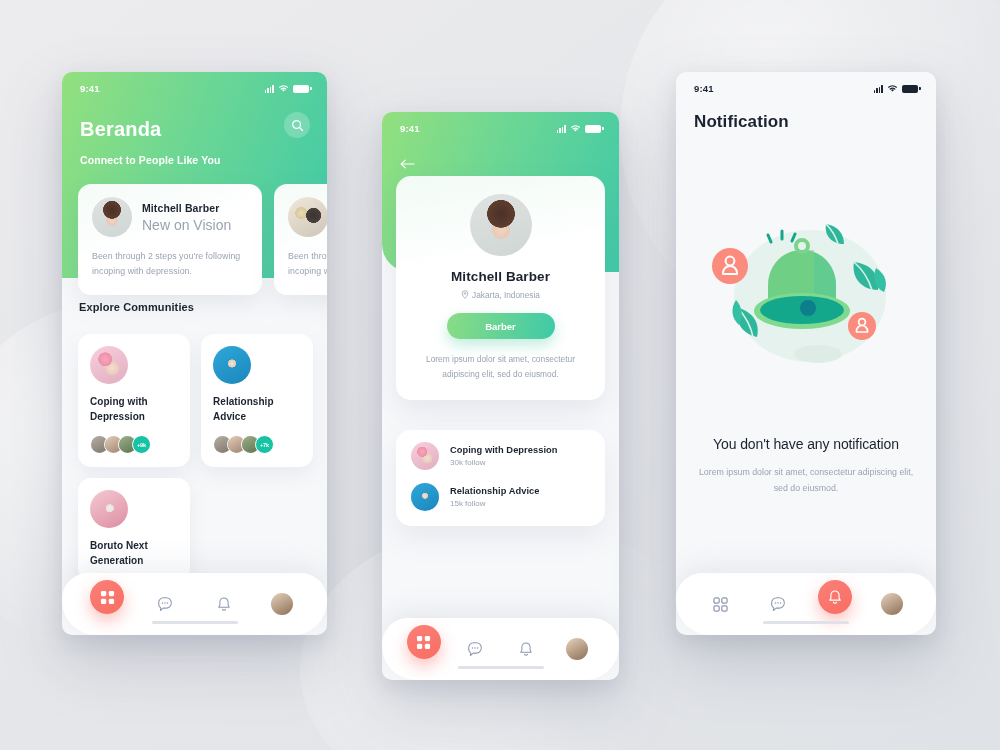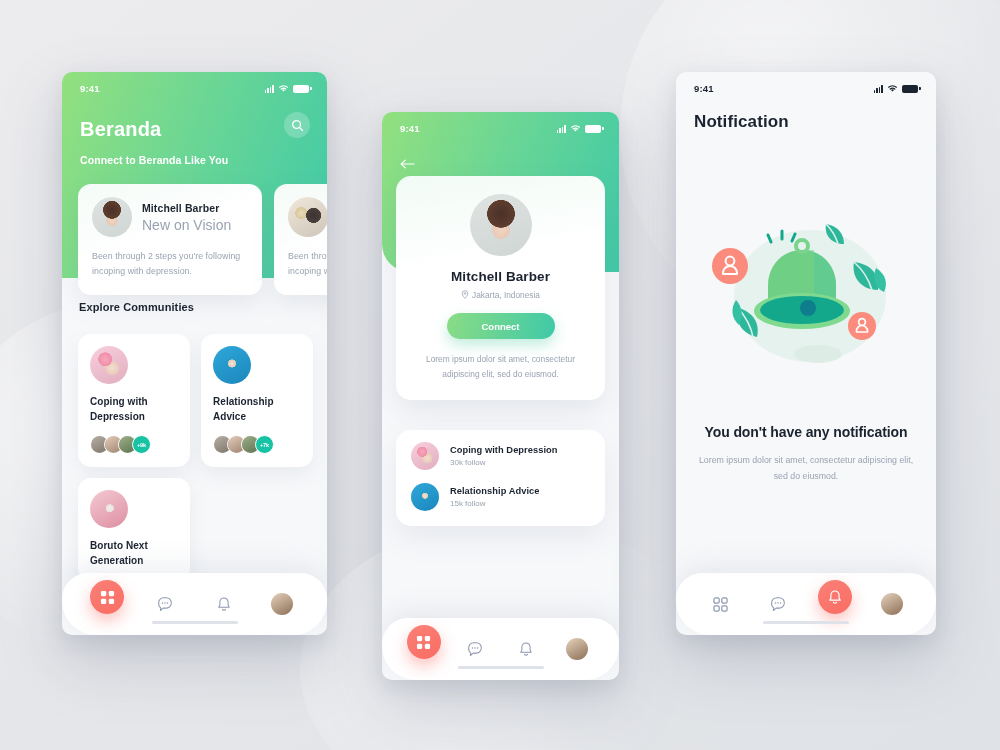--- a/index.html
+++ b/index.html
@@ -209,21 +209,21 @@
   
   .p3-title {
     position: absolute; left: 18px; top: 40px; z-index: 3;
     font-size: 17px; font-weight: bold; color: #1b2330; letter-spacing: .1px;
   }
   .empty-wrap {
     position: absolute; left: 0; right: 0; top: 148px; z-index: 3;
     text-align: center; padding: 0 22px;
   }
   .empty-head {
-    margin-top: 20px; font-size: 14px; font-weight: bold;
+    margin-top: 32px; font-size: 14px; font-weight: normal;
     color: #1b2330; letter-spacing: -.1px;
   }
   .empty-desc { margin-top: 12px; font-size: 8.8px; color: #9aa3b2; line-height: 1.85; }
 
   
   .tabbar {
     position: absolute; left: 0; right: 0; bottom: 0; z-index: 6;
     height: 62px; background: #ffffff;
     border-radius: 26px 26px 34px 34px;
     box-shadow: 0 -8px 26px rgba(110,125,150,.12);
@@ -295,21 +295,21 @@
         <svg width="11" height="9" viewBox="0 0 11 9">
           <path d="M5.5 7.6 L7 5.9 A2.3 2.3 0 0 0 4 5.9 Z" fill="currentColor"></path>
           <path d="M1.6 3.2 A6 6 0 0 1 9.4 3.2" stroke="currentColor" stroke-width="1.2" fill="none" stroke-linecap="round"></path>
           <path d="M3.2 5 A3.6 3.6 0 0 1 7.8 5" stroke="currentColor" stroke-width="1.2" fill="none" stroke-linecap="round"></path>
         </svg>
         <span class="batt"></span>
       </span>
     </div>
 
     <div class="p1-title">Beranda</div>
-    <div class="p1-sub">Connect to Beranda Like You</div>
+    <div class="p1-sub">Connect to People Like You</div>
 
     <div class="search-btn">
       <svg width="13" height="13" viewBox="0 0 14 14">
         <circle cx="6" cy="6" r="4.2" stroke="#ffffff" stroke-width="1.4" fill="none"></circle>
         <line x1="9.2" y1="9.2" x2="12.4" y2="12.4" stroke="#ffffff" stroke-width="1.4" stroke-linecap="round"></line>
       </svg>
     </div>
 
     <div class="people-row">
       <div class="person-card">
@@ -454,21 +454,21 @@
           <div class="ph ph-mitchell"></div>
         </div>
       <div class="prof-name">Mitchell Barber</div>
       <div class="prof-loc">
         <svg width="8" height="9" viewBox="0 0 9 11">
           <path d="M4.5 .8a3.4 3.4 0 0 1 3.4 3.4c0 2.4-3.4 6-3.4 6S1.1 6.6 1.1 4.2A3.4 3.4 0 0 1 4.5 .8Z" stroke="#9aa3b2" stroke-width=".95" fill="none"></path>
           <circle cx="4.5" cy="4.2" r="1.1" stroke="#9aa3b2" stroke-width=".9" fill="none"></circle>
         </svg>
         <span>Jakarta, Indonesia</span>
       </div>
-      <button class="connect-btn">Connect</button>
+      <button class="connect-btn">Barber</button>
       <div class="prof-desc">Lorem ipsum dolor sit amet, consectetur adipiscing elit, sed do eiusmod.</div>
     </div>
 
     <div class="exp-card">
       <div class="exp-list">
         <div class="exp-item">
           <span class="exp-avatar">
               <span class="ph ph-coping" style="display:block;height:100%"></span>
             </span>
           <span>

